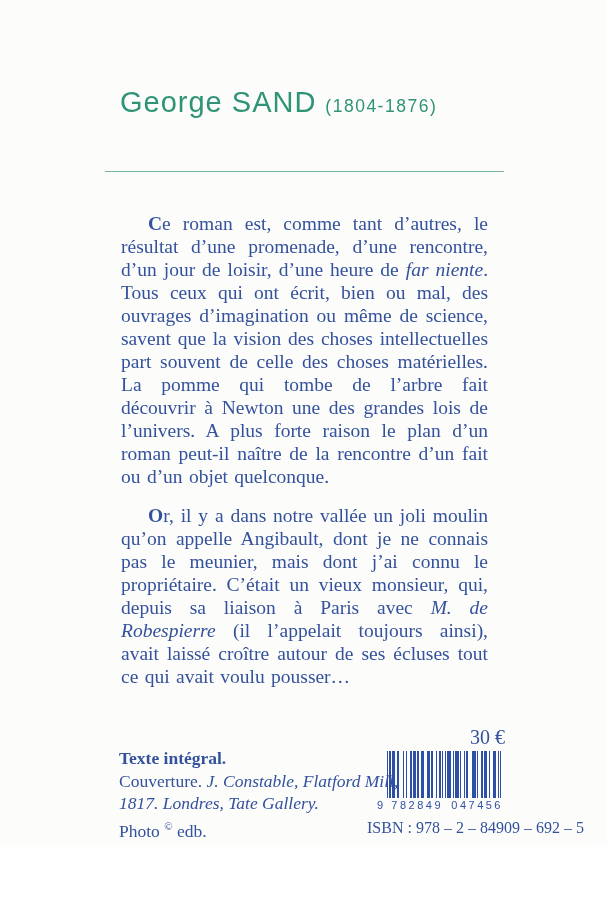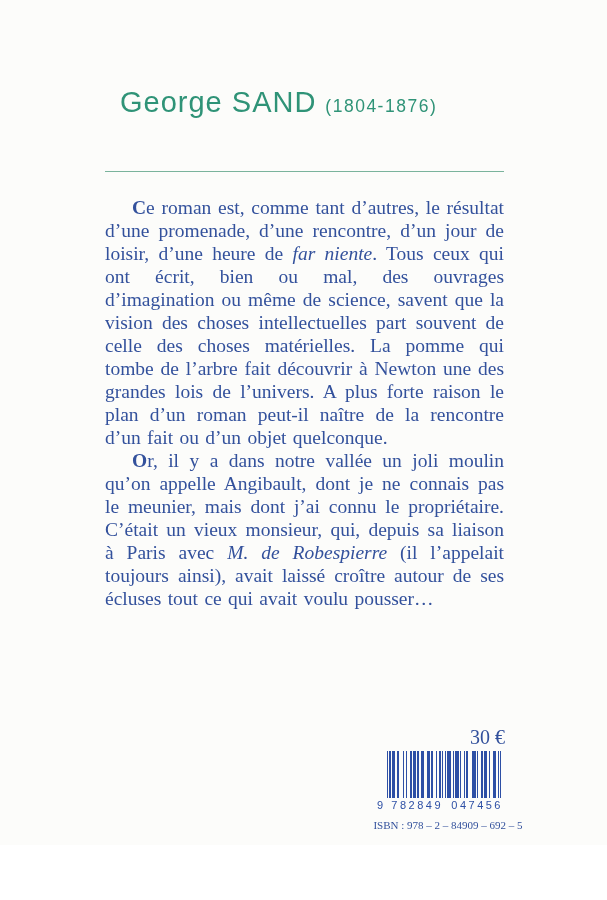--- a/index.html
+++ b/index.html
@@ -25,42 +25,42 @@
   .book-title{position:absolute;left:120px;top:137px;
     font-family:"Liberation Sans", sans-serif;
     font-style:italic;font-size:24px;letter-spacing:1px;color:var(--title-green);
     white-space:nowrap;}
   .title-rule{position:absolute;left:105px;top:171px;width:399px;height:1px;
     background:var(--rule-green);}
   
   .excerpt{position:absolute;left:105px;top:196px;width:399px;
     color:var(--text-blue);font-size:19.5px;line-height:23px;
     text-align:justify;word-spacing:1.5px;}
-  .excerpt p{text-indent:27px;margin:0;}
+  .excerpt p{text-indent:27px;margin:16px;}
   .it{font-style:italic;}
   .b{font-weight:bold;}
   
   .credits{position:absolute;left:119px;top:747px;color:var(--text-blue);
     font-size:17.5px;line-height:22.5px;}
   .credits .line1{font-weight:bold;}
   sup{font-size:11px;}
   
   .price{position:absolute;left:445px;top:726px;width:60px;text-align:right;
     color:var(--text-blue);font-size:20px;}
   .barcode{position:absolute;left:387px;top:751px;width:114px;}
   .barcode-bars{display:flex;height:47px;width:114px;align-items:stretch;}
   .bar-on{background:var(--barcode-blue);}
   .bar-off{background:transparent;}
   .barcode-digits{position:relative;display:flex;justify-content:space-between;
     width:126px;margin-left:-10px;margin-top:1px;
     color:var(--barcode-blue);font-family:"Liberation Sans", sans-serif;
     font-size:11px;}
   .barcode-digits .grp{letter-spacing:2.5px;}
   .isbn{position:absolute;left:367px;top:819px;width:162px;text-align:center;
-    color:var(--text-blue);font-size:11px;white-space:nowrap;}
+    color:var(--text-blue);font-size:16px;white-space:nowrap;}
 </style>
 </head>
 <body>
 
 <div class="page">
 
   <div class="header">
     <div class="author-line">
       <span class="author-name">George SAND</span><span class="author-dates">(1804-1876)</span>
     </div>
@@ -138,14 +138,20 @@
       </div>
     <div class="barcode-digits">
       <span class="lead">9</span>
       <span class="grp">782849</span>
       <span class="grp">047456</span>
     </div>
   </div>
 
   <div class="isbn">ISBN : 978 – 2 – 84909 – 692 – 5</div>
 
+  <div class="credits">
+    <div class="line1">Texte intégral.</div>
+    <div class="line2"><span>Couverture. </span><span class="it">J. Constable, Flatford Mill,</span></div>
+    <div class="line3"><span class="it">1817. Londres, Tate Gallery.</span></div>
+    <div class="line4"><span>Photo </span><sup>©</sup><span> edb.</span></div>
+  </div>
 
 </div>
 
 </body></html>

